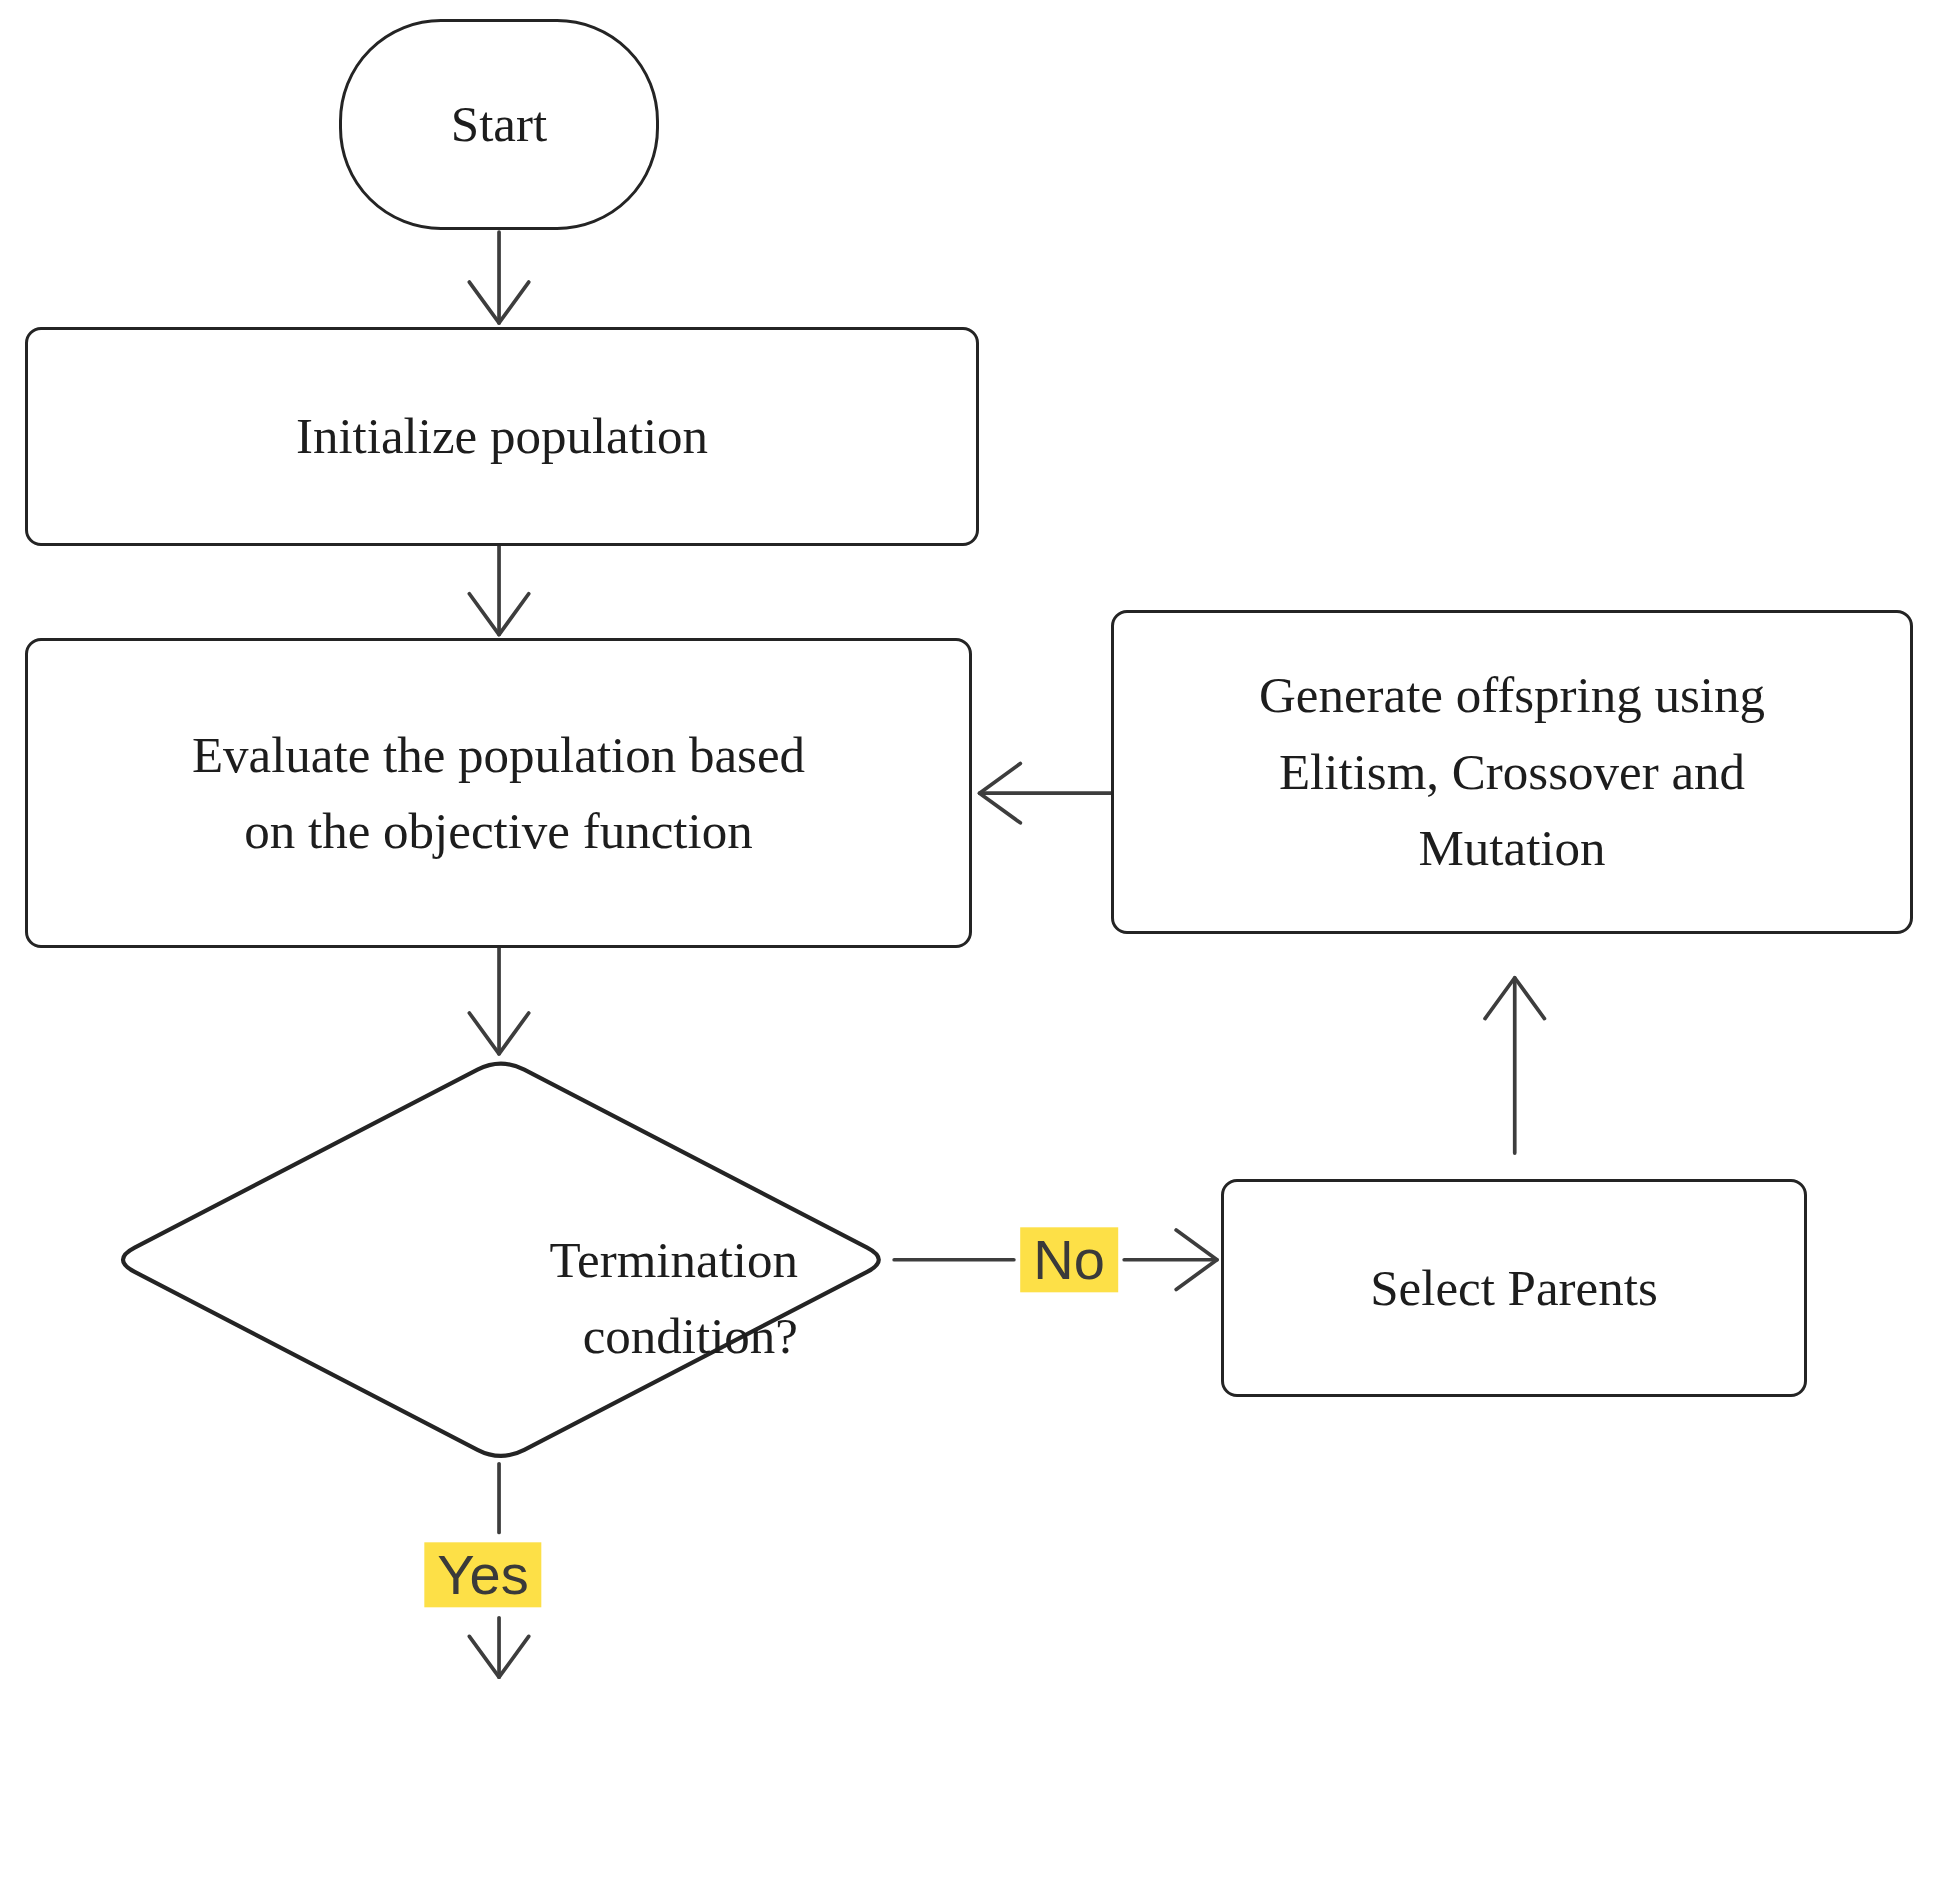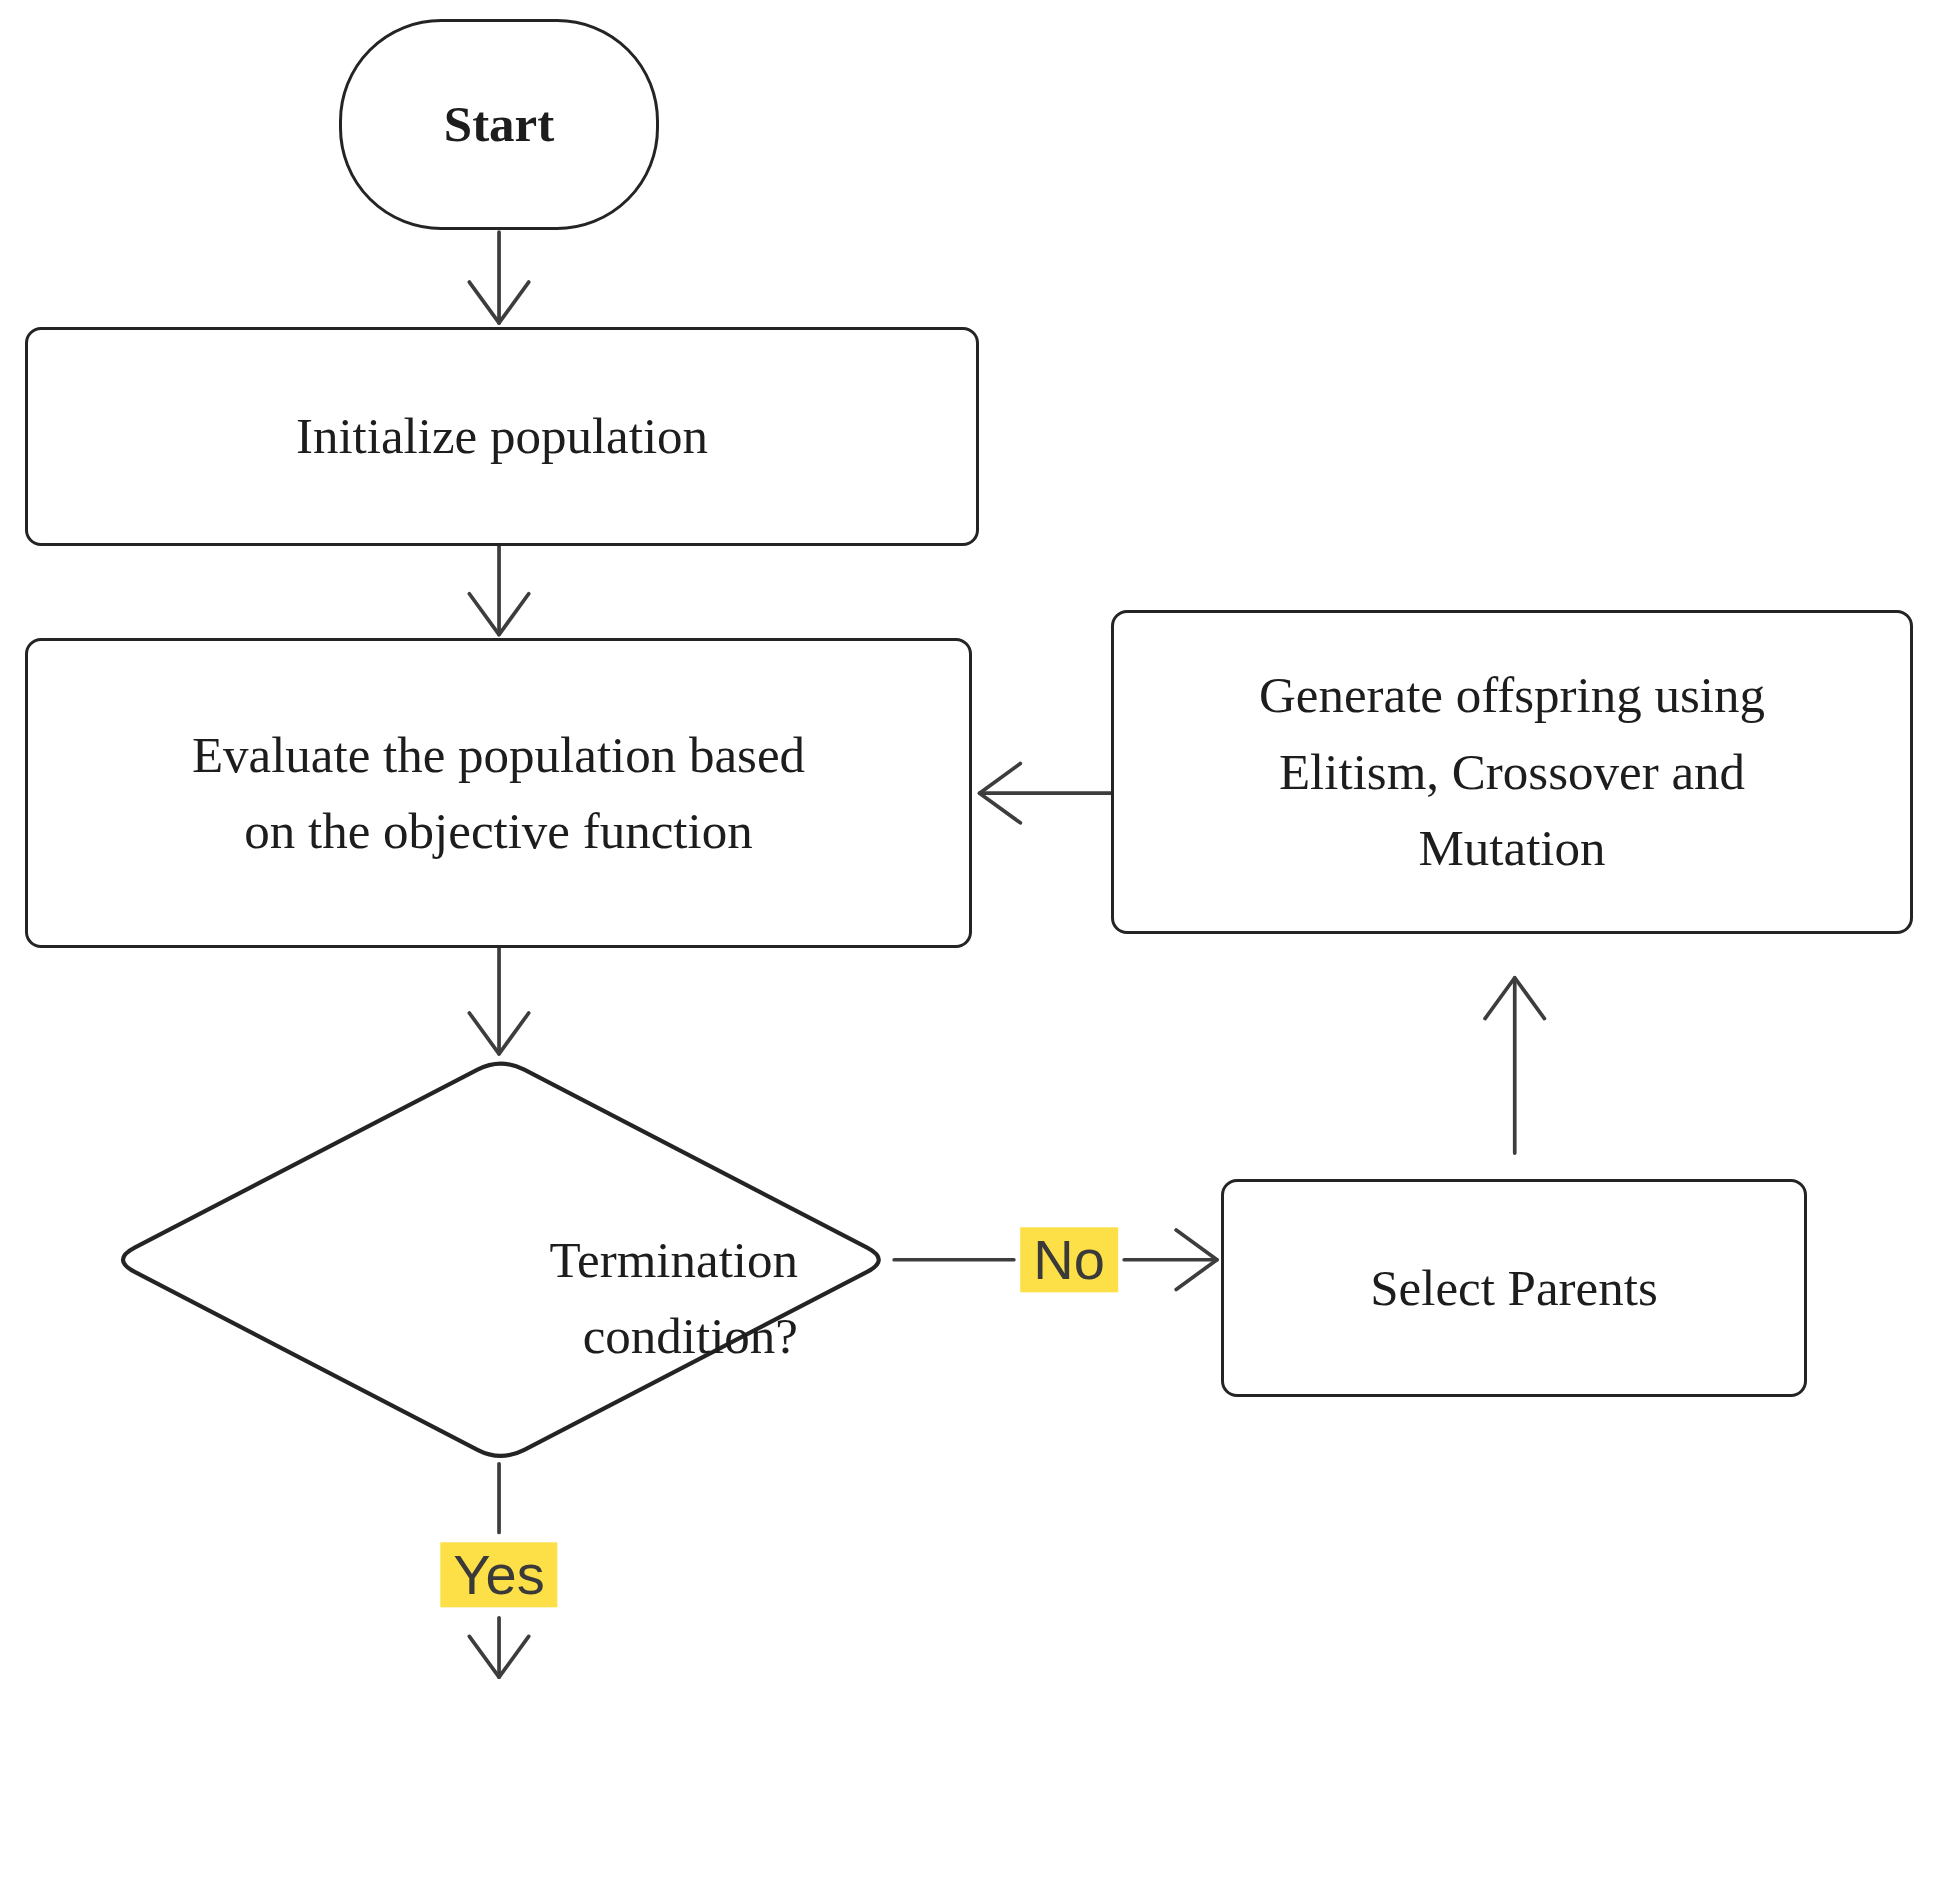--- a/index.html
+++ b/index.html
@@ -42,21 +42,21 @@
     display: flex;
     align-items: center;
     justify-content: center;
     text-align: center;
     font-size: 51px;
     line-height: 1.5;
     color: #1d1d1d;
     white-space: pre-line;
   }
   .node.process { border-radius: 16px; }
-  .node.stadium { border-radius: 102px; font-weight: bold; }
+  .node.stadium { border-radius: 102px; }
   .decision-text {
     position: absolute;
     width: 594px;
     text-align: right;
     font-size: 51px;
     line-height: 1.5;
     color: #1d1d1d;
     white-space: pre-line;
     transform: translate(-50%, -50%);
   }
@@ -145,16 +145,16 @@
 condition?</span>
   </div>
 
   <div class="node process" style="left:1221px; top:1179px; width:586px; height:218px;text-align:center;">
     <span>Select Parents</span>
   </div>
 
 
   <div class="edge-label" style="left:1069px; top:1260px;">No</div>
 
-  <div class="edge-label" style="left:499px; top:1575px;">Yes</div>
+  <div class="edge-label" style="left:483px; top:1575px;">Yes</div>
 
 </div>
 
 
 </body></html>

